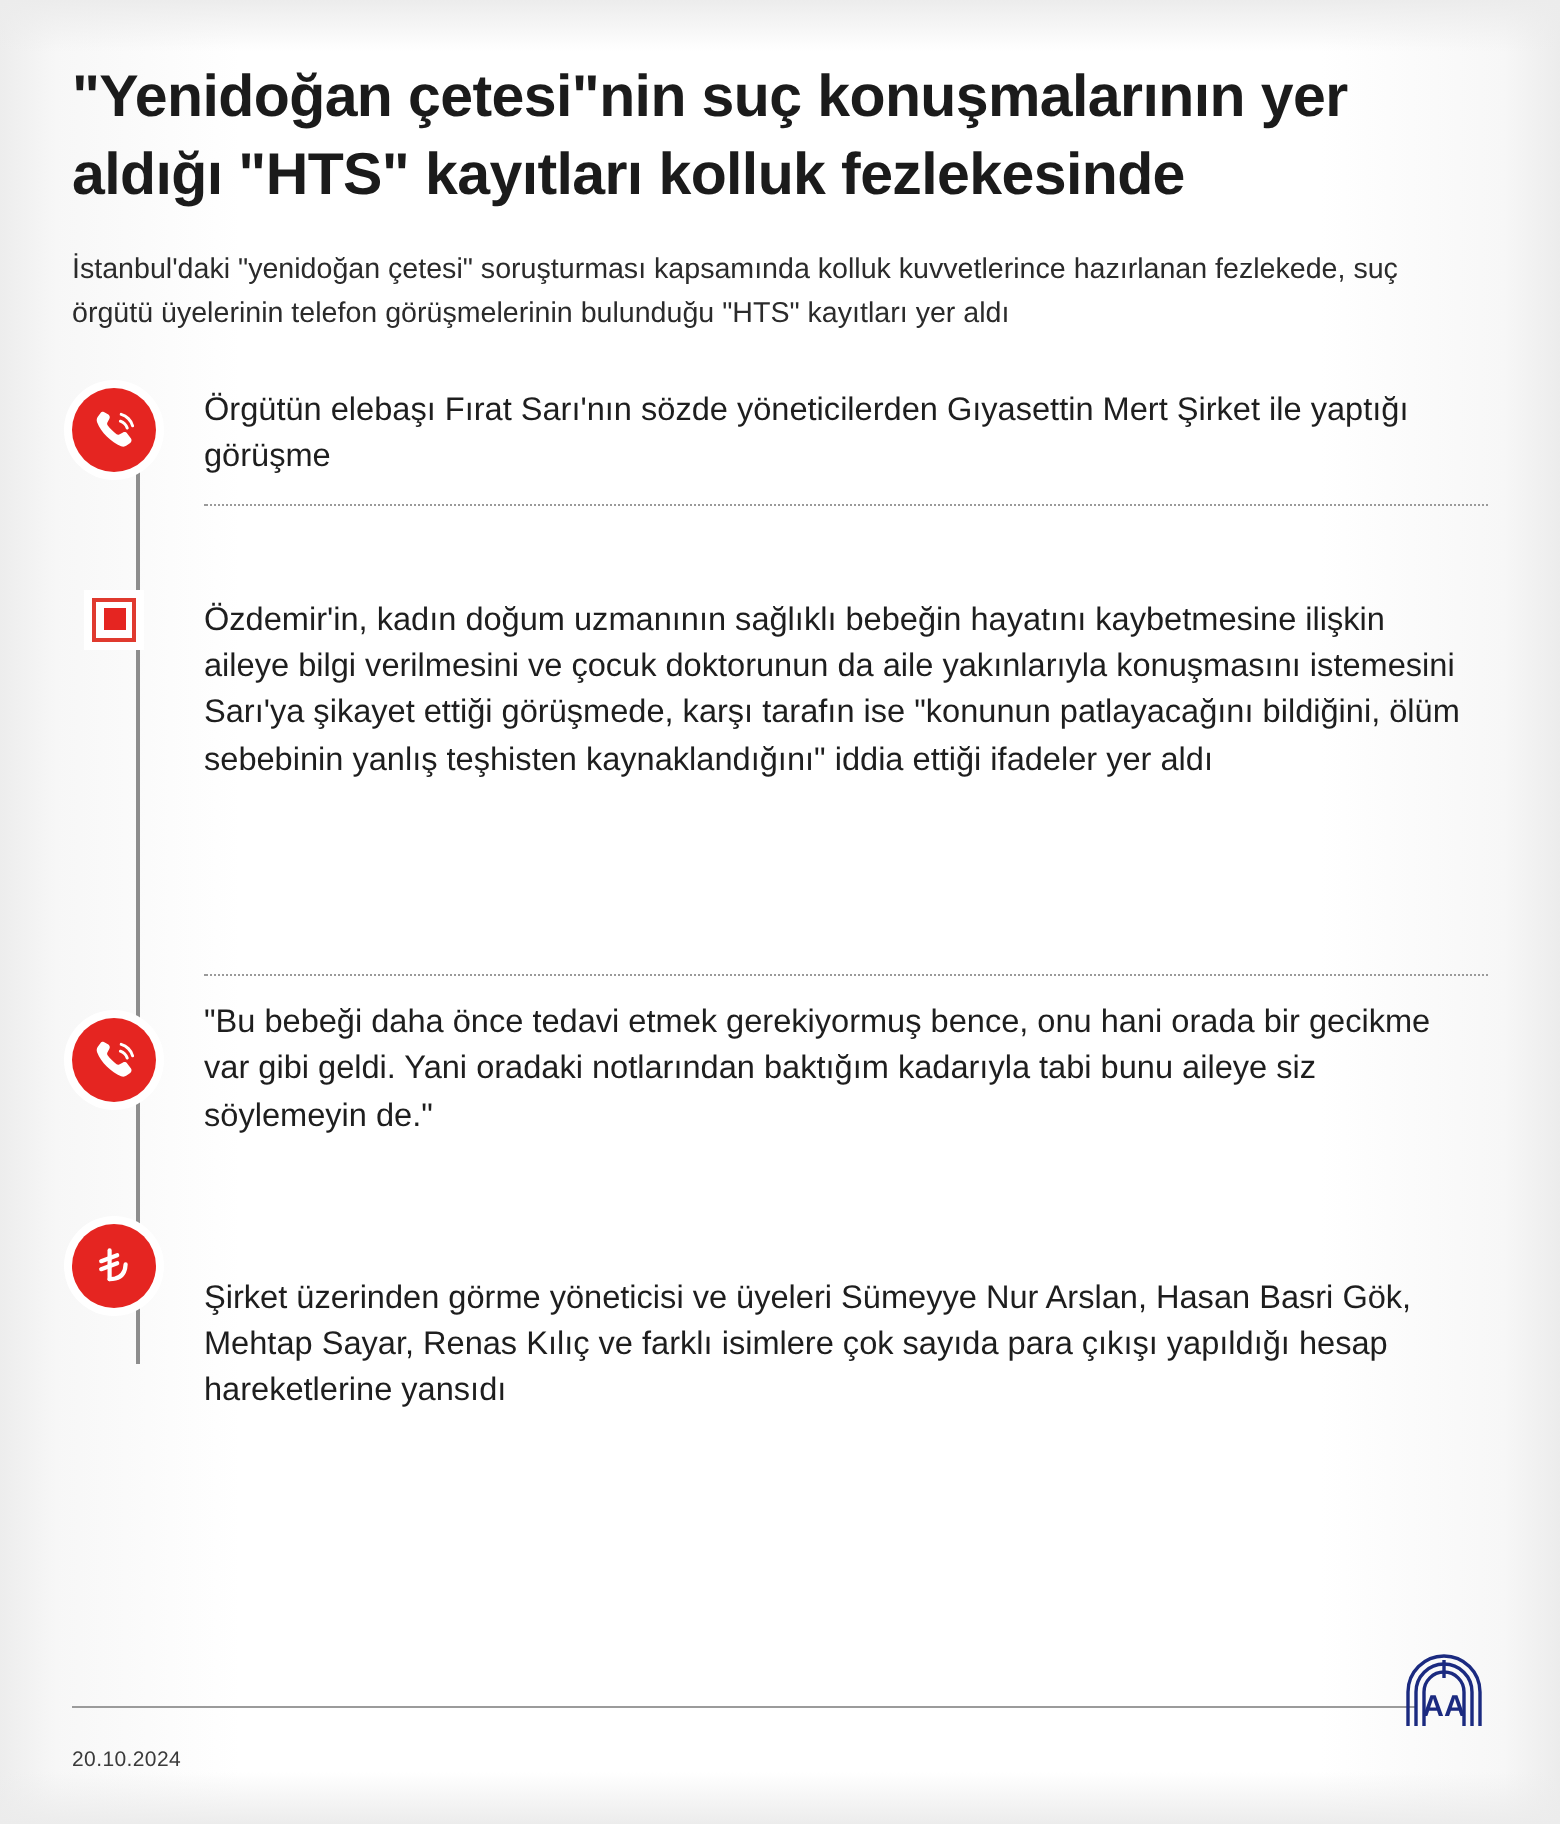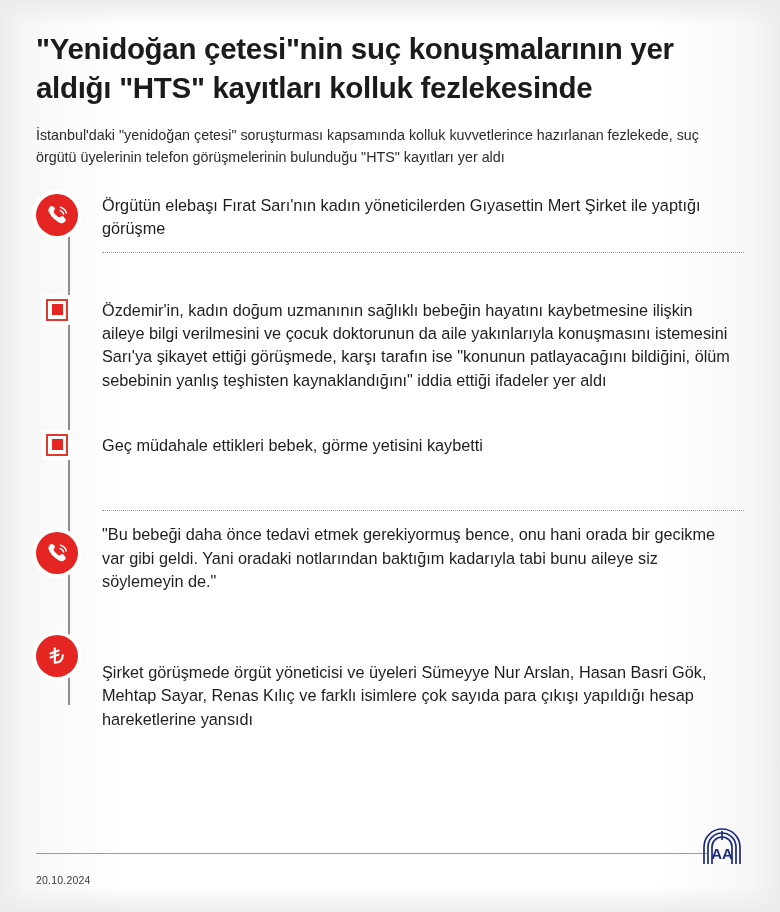--- a/index.html
+++ b/index.html
@@ -188,48 +188,40 @@
       <div class="block">
         <div class="marker icon-circle">
           <svg width="24" height="24" viewBox="0 0 24 24" aria-hidden="true">
             <path d="M7.4 3.2c-.7-.5-1.7-.3-2.2.4L3.9 5.4c-.6.8-.7 1.9-.3 2.8 1 2.4 2.6 4.9 4.8 7.1 2.2 2.2 4.7 3.8 7.1 4.8.9.4 2 .3 2.8-.3l1.8-1.3c.7-.5.9-1.5.4-2.2l-1.9-2.6c-.5-.7-1.4-.9-2.1-.5l-1.9 1c-.4.2-.9.2-1.3-.1-.8-.6-1.6-1.3-2.4-2.1-.8-.8-1.5-1.6-2.1-2.4-.3-.4-.3-.9-.1-1.3l1-1.9c.4-.7.2-1.6-.5-2.1L7.4 3.2z" fill="#ffffff"></path>
             <path d="M15.6 4.2c1.4.4 2.6 1.1 3.6 2.1 1 1 1.7 2.2 2.1 3.6" fill="none" stroke="#ffffff" stroke-width="1.5" stroke-linecap="round"></path>
             <path d="M15.2 7.6c.8.3 1.5.7 2.1 1.3.6.6 1 1.3 1.3 2.1" fill="none" stroke="#ffffff" stroke-width="1.5" stroke-linecap="round"></path>
           </svg>
         </div>
 
         <p class="para">
-          <span>Örgütün elebaşı </span><b>Fırat Sarı'nın</b><span> kadın yöneticilerden </span><b>Gıyasettin Mert Şirket</b><span> ile yaptığı görüşme</span>
+          <span>Örgütün elebaşı </span><b>Fırat Sarı'nın</b><span> sözde yöneticilerden </span><b>Gıyasettin Mert Şirket</b><span> ile yaptığı görüşme</span>
         </p>
 
         <hr class="dotted">
 
       </div>
 
       <div class="gap-md"></div>
 
       <div class="block">
         <div class="marker icon-square">
             <i></i>
           </div>
         <p class="para">
           <span>Özdemir'in, kadın doğum uzmanının sağlıklı bebeğin hayatını kaybetmesine ilişkin aileye bilgi verilmesini ve çocuk doktorunun da aile yakınlarıyla konuşmasını istemesini Sarı'ya şikayet ettiği görüşmede, karşı tarafın ise </span><b>"konunun patlayacağını bildiğini, ölüm sebebinin yanlış teşhisten kaynaklandığını"</b><span> iddia ettiği ifadeler yer aldı</span>
         </p>
       </div>
 
       <div class="gap-lg"></div>
 
-      <div class="block">
-        <div class="marker icon-square">
-            <i></i>
-          </div>
-        <p class="para">
-          <b>Geç müdahale ettikleri bebek, görme yetisini kaybetti</b>
-        </p>
-      </div>
 
       <div class="gap-lg"></div>
 
       <div class="block">
         <div class="marker icon-circle" style="top:22px">
           <svg width="24" height="24" viewBox="0 0 24 24" aria-hidden="true">
             <path d="M7.4 3.2c-.7-.5-1.7-.3-2.2.4L3.9 5.4c-.6.8-.7 1.9-.3 2.8 1 2.4 2.6 4.9 4.8 7.1 2.2 2.2 4.7 3.8 7.1 4.8.9.4 2 .3 2.8-.3l1.8-1.3c.7-.5.9-1.5.4-2.2l-1.9-2.6c-.5-.7-1.4-.9-2.1-.5l-1.9 1c-.4.2-.9.2-1.3-.1-.8-.6-1.6-1.3-2.4-2.1-.8-.8-1.5-1.6-2.1-2.4-.3-.4-.3-.9-.1-1.3l1-1.9c.4-.7.2-1.6-.5-2.1L7.4 3.2z" fill="#ffffff"></path>
             <path d="M15.6 4.2c1.4.4 2.6 1.1 3.6 2.1 1 1 1.7 2.2 2.1 3.6" fill="none" stroke="#ffffff" stroke-width="1.5" stroke-linecap="round"></path>
             <path d="M15.2 7.6c.8.3 1.5.7 2.1 1.3.6.6 1 1.3 1.3 2.1" fill="none" stroke="#ffffff" stroke-width="1.5" stroke-linecap="round"></path>
           </svg>
@@ -254,21 +246,21 @@
               <path d="M6.6 10.6 L14.6 7.6"></path>
               <path d="M6.6 14.6 L14.6 11.6"></path>
             </g>
           </svg>
         </div>
 
 
         <div class="gap-sm"></div>
 
         <p class="para">
-          <span>Şirket görüşmede örgüt yöneticisi ve üyeleri </span><span>Sümeyye Nur Arslan, Hasan Basri Gök, Mehtap Sayar, Renas Kılıç</span><span> ve </span><b>farklı isimlere çok sayıda para çıkışı yapıldığı</b><span> hesap hareketlerine yansıdı</span>
+          <span>Şirket üzerinden görme yöneticisi ve üyeleri </span><span>Sümeyye Nur Arslan, Hasan Basri Gök, Mehtap Sayar, Renas Kılıç</span><span> ve </span><b>farklı isimlere çok sayıda para çıkışı yapıldığı</b><span> hesap hareketlerine yansıdı</span>
         </p>
       </div>
 
     </div>
   </div>
 
   <div class="footer">
     <div class="footer-rule"></div>
     <div class="footer-date">20.10.2024</div>
 

